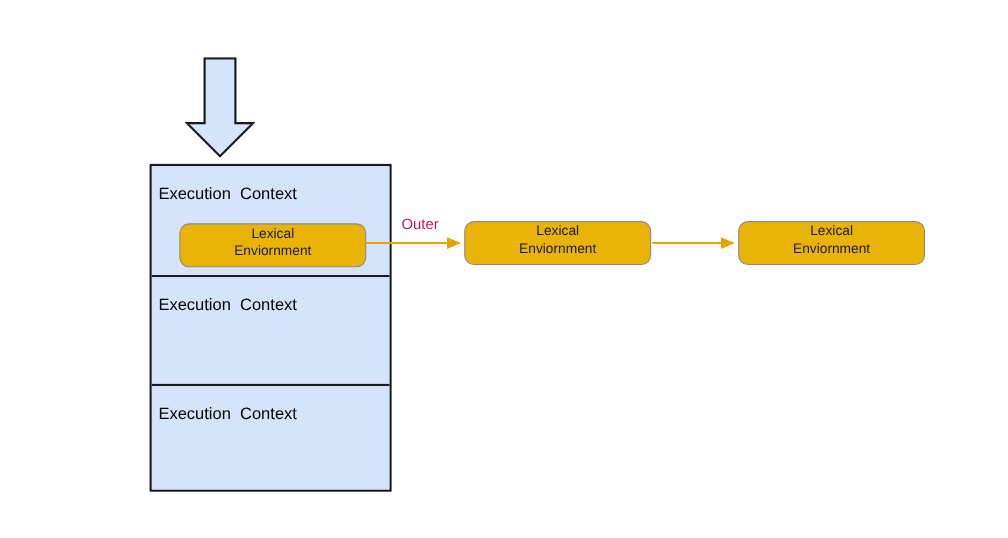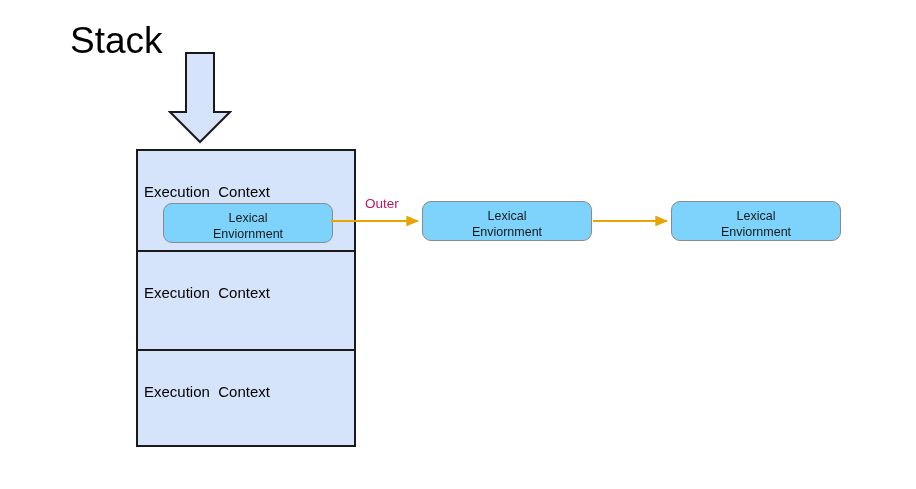--- a/index.html
+++ b/index.html
@@ -66,32 +66,31 @@
 
   .frame-label {
     position: absolute;
     left: 6px;
     top: 17px;
     font-size: 15px;
     line-height: 18px;
     color: #000000;
     white-space: pre;
     font-family: "Liberation Sans", sans-serif;
-    margin-top: 15px;
   }
 
   
   .lex-box {
     position: absolute;
     box-sizing: border-box;
-    background: #7dd3fc;
+    background: #eab308;
     border: 1.4px solid #8a8a8a;
     border-radius: 9px;
     display: flex;
-    align-items: flex-end;
+    align-items: flex-start;
     justify-content: center;
     text-align: center;
   }
   .lex-text {
     font-size: 12.5px;
     line-height: 16px;
     color: #16191c;
     font-family: "Liberation Sans", sans-serif;
     white-space: pre-line;
   }
@@ -135,21 +134,20 @@
     width: 916px;
     height: 489px;
     pointer-events: none;
   }
 </style>
 </head>
 <body>
 
 <div id="canvas">
 
-  <div id="stack-title">Stack</div>
 
   <svg id="down-arrow" viewBox="0 0 64 92" width="64" height="92">
     <polygon points="18,1 46,1 46,60 62,60 32,90 2,60 18,60" fill="#d6e4fb" stroke="#1a1a1a" stroke-width="2" stroke-linejoin="miter"></polygon>
   </svg>
 
   <div id="stack-container">
 
     <div class="stack-frame frame-0">
       <div class="frame-label">Execution  Context</div>
       <div class="lex-box" id="lex-box-0">

